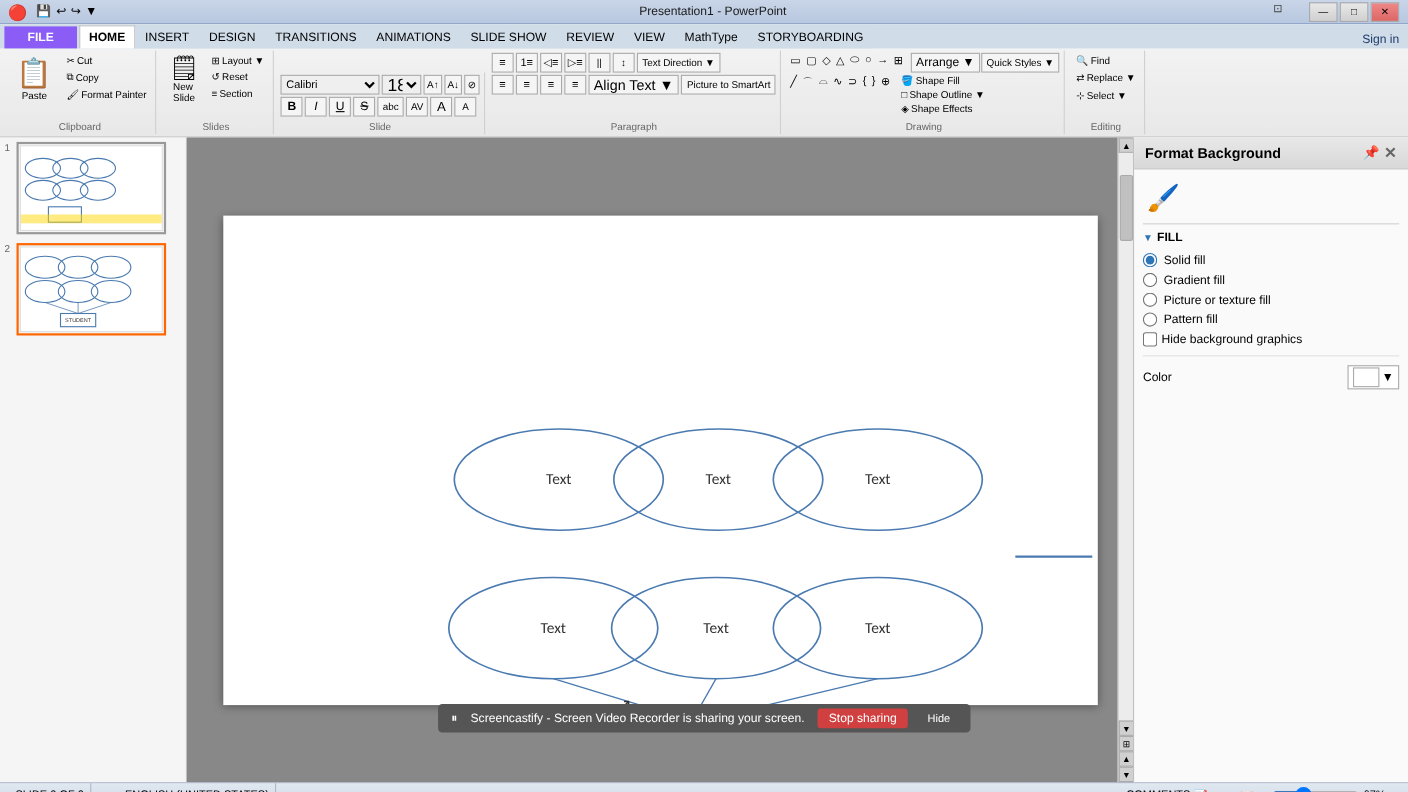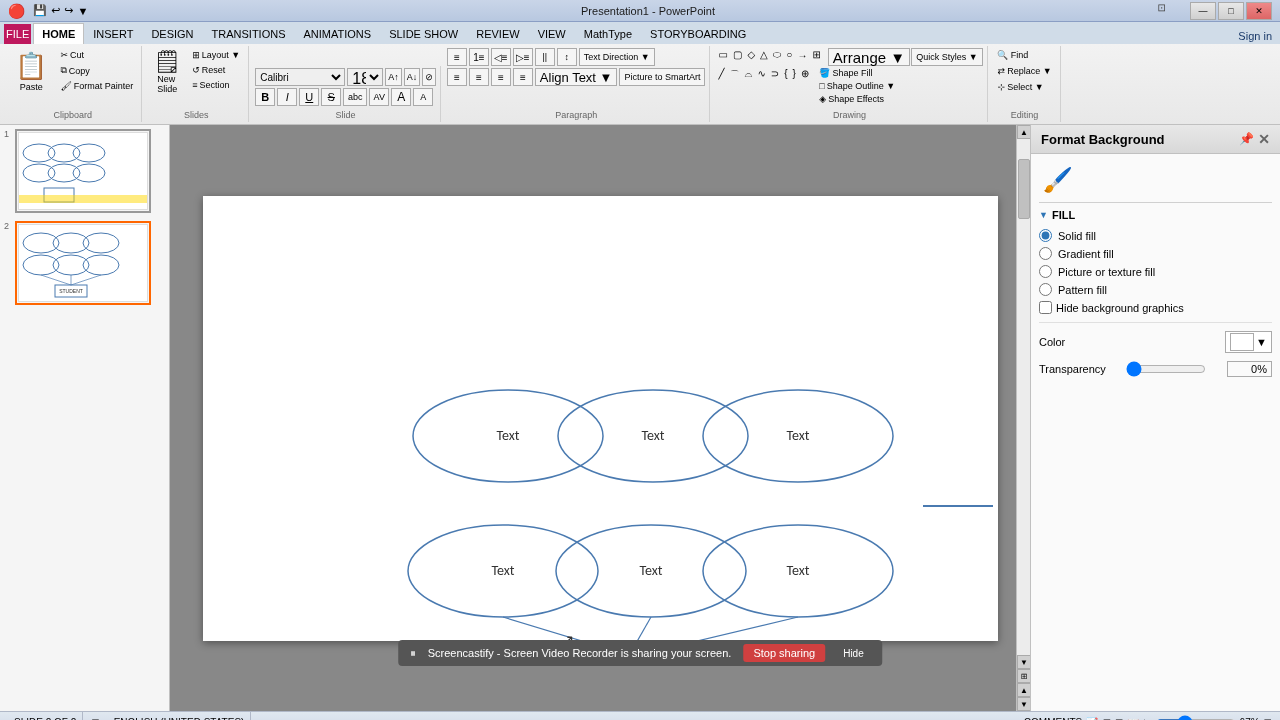--- a/index.html
+++ b/index.html
@@ -18,21 +18,21 @@
     .title-bar-left { display: flex; align-items: center; gap: 4px; }
     .title-text { font-size: 11px; color: #1a1a1a; flex: 1; text-align: center; position: absolute; width: 100%; pointer-events: none; }
     .title-bar-controls { display: flex; gap: 2px; }
     .title-btn { width: 26px; height: 18px; background: linear-gradient(to bottom, #e8e8e8, #d0d0d0); border: 1px solid #aaa; font-size: 9px; cursor: pointer; display: flex; align-items: center; justify-content: center; }
 
     
     .ribbon { background: linear-gradient(to bottom, #f5f5f5, #e8e8e8); border-bottom: 1px solid #c0c0c0; }
     .ribbon-tabs { display: flex; background: #d0dce8; padding-left: 4px; height: 22px; align-items: flex-end; }
     .ribbon-tab { padding: 2px 8px; font-size: 11px; cursor: pointer; background: #d0dce8; border: 1px solid transparent; height: 20px; display: flex; align-items: center; }
     .ribbon-tab.active { background: #fff; border: 1px solid #c0c0c0; border-bottom: none; height: 21px; font-weight: bold; }
-    .ribbon-tab.file { background: #be185d; color: white; font-weight: normal; padding: 2px 1px; margin-right: 2px; }
+    .ribbon-tab.file { background: #8b5cf6; color: white; font-weight: bold; padding: 2px 20px; margin-right: 2px; }
     .ribbon-content { display: flex; padding: 2px 4px; gap: 2px; align-items: stretch; min-height: 68px; }
     .ribbon-group { display: flex; flex-direction: column; border-right: 1px solid #d0d0d0; padding: 0 4px; min-width: fit-content; position: relative; }
     .ribbon-group-label { font-size: 9px; color: #666; text-align: center; position: absolute; bottom: 2px; left: 0; right: 0; }
     .ribbon-group-content { display: flex; gap: 2px; padding: 2px 0; flex: 1; align-items: flex-start; }
     .ribbon-btn { display: flex; flex-direction: column; align-items: center; justify-content: center; padding: 2px 4px; cursor: pointer; border: 1px solid transparent; border-radius: 2px; min-width: 32px; font-size: 9px; gap: 1px; }
     .ribbon-btn .icon { font-size: 18px; line-height: 1; }
     .ribbon-btn .label { font-size: 9px; white-space: nowrap; }
     .ribbon-btn-small { display: flex; align-items: center; gap: 2px; padding: 1px 3px; cursor: pointer; border: 1px solid transparent; border-radius: 2px; font-size: 9px; white-space: nowrap; }
     .small-group { display: flex; flex-direction: column; gap: 1px; }
 
@@ -230,21 +230,21 @@
 
         <div style="display:flex; gap:1px; font-size:10px;">
           <span style="cursor:pointer; padding:1px 2px;">▭</span>
           <span style="cursor:pointer; padding:1px 2px;">▢</span>
           <span style="cursor:pointer; padding:1px 2px;">◇</span>
           <span style="cursor:pointer; padding:1px 2px;">△</span>
           <span style="cursor:pointer; padding:1px 2px;">⬭</span>
           <span style="cursor:pointer; padding:1px 2px;">○</span>
           <span style="cursor:pointer; padding:1px 2px;">→</span>
           <span style="cursor:pointer; padding:1px 2px;">⊞</span>
-          <button style="font-size:15px; height:18px; padding:0 4px; border:1px solid #aaa; background:#f5f5f5; margin-left:4px;">Arrange ▼</button>
+          <button style="font-size:11px; height:18px; padding:0 4px; border:1px solid #aaa; background:#f5f5f5; margin-left:4px;">Arrange ▼</button>
           <button style="font-size:9px; height:18px; padding:0 4px; border:1px solid #aaa; background:#f5f5f5;">Quick Styles ▼</button>
         </div>
 
         <div style="display:flex; gap:1px; font-size:10px;">
           <span style="cursor:pointer; padding:1px 2px;">╱</span>
           <span style="cursor:pointer; padding:1px 2px;">⌒</span>
           <span style="cursor:pointer; padding:1px 2px;">⌓</span>
           <span style="cursor:pointer; padding:1px 2px;">∿</span>
           <span style="cursor:pointer; padding:1px 2px;">⊃</span>
           <span style="cursor:pointer; padding:1px 2px;">{</span>
@@ -425,25 +425,20 @@
       <div style="border-top:1px solid #e0e0e0; margin: 4px 0 8px;"></div>
 
       <div class="color-row">
         <span>Color</span>
         <div class="color-btn">
           <span class="color-swatch" style="background:white;"></span>
           <span>▼</span>
         </div>
       </div>
 
-      <div class="transparency-row">
-        <span>Transparency</span>
-        <input type="range" class="transparency-slider" min="0" max="100" value="0" style="width: 80px;">
-        <span class="transparency-value">0%</span>
-      </div>
     </div>
 
   </div>
 </div>
 
 <div class="status-bar">
   <span class="status-item">SLIDE 2 OF 2</span>
   <span style="cursor:pointer;">⊡</span>
   <span class="status-item">ENGLISH (UNITED STATES)</span>
   <div class="status-right">

